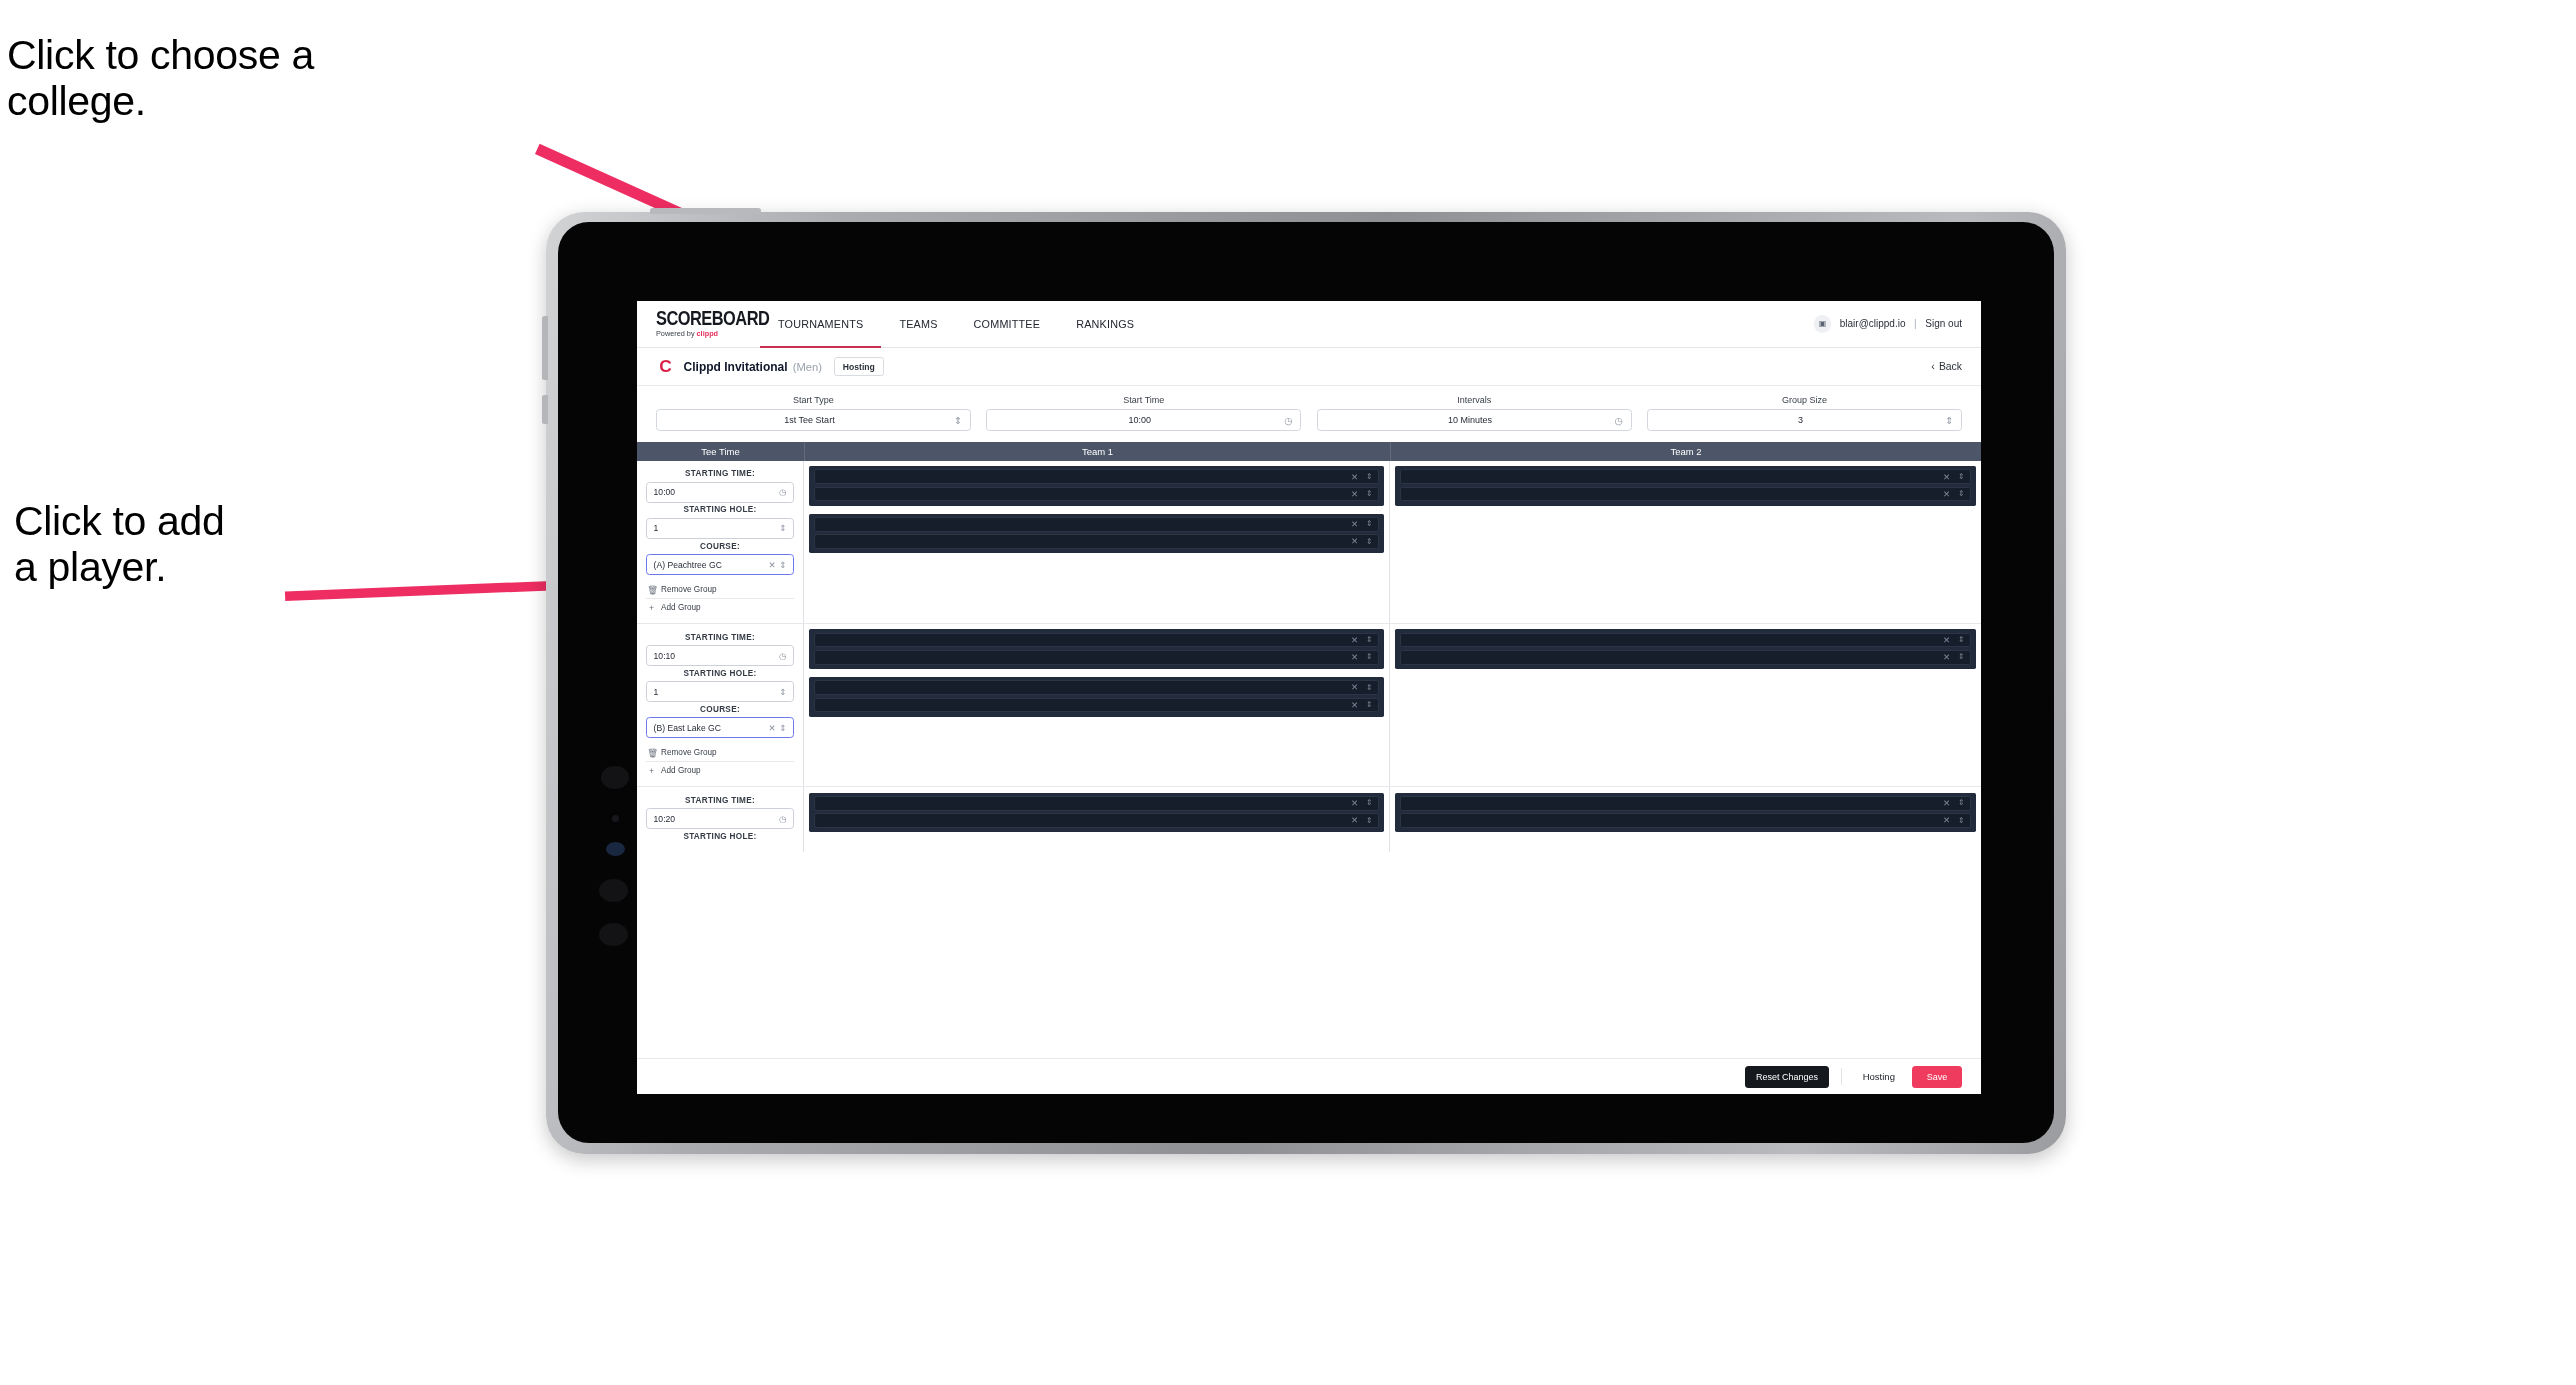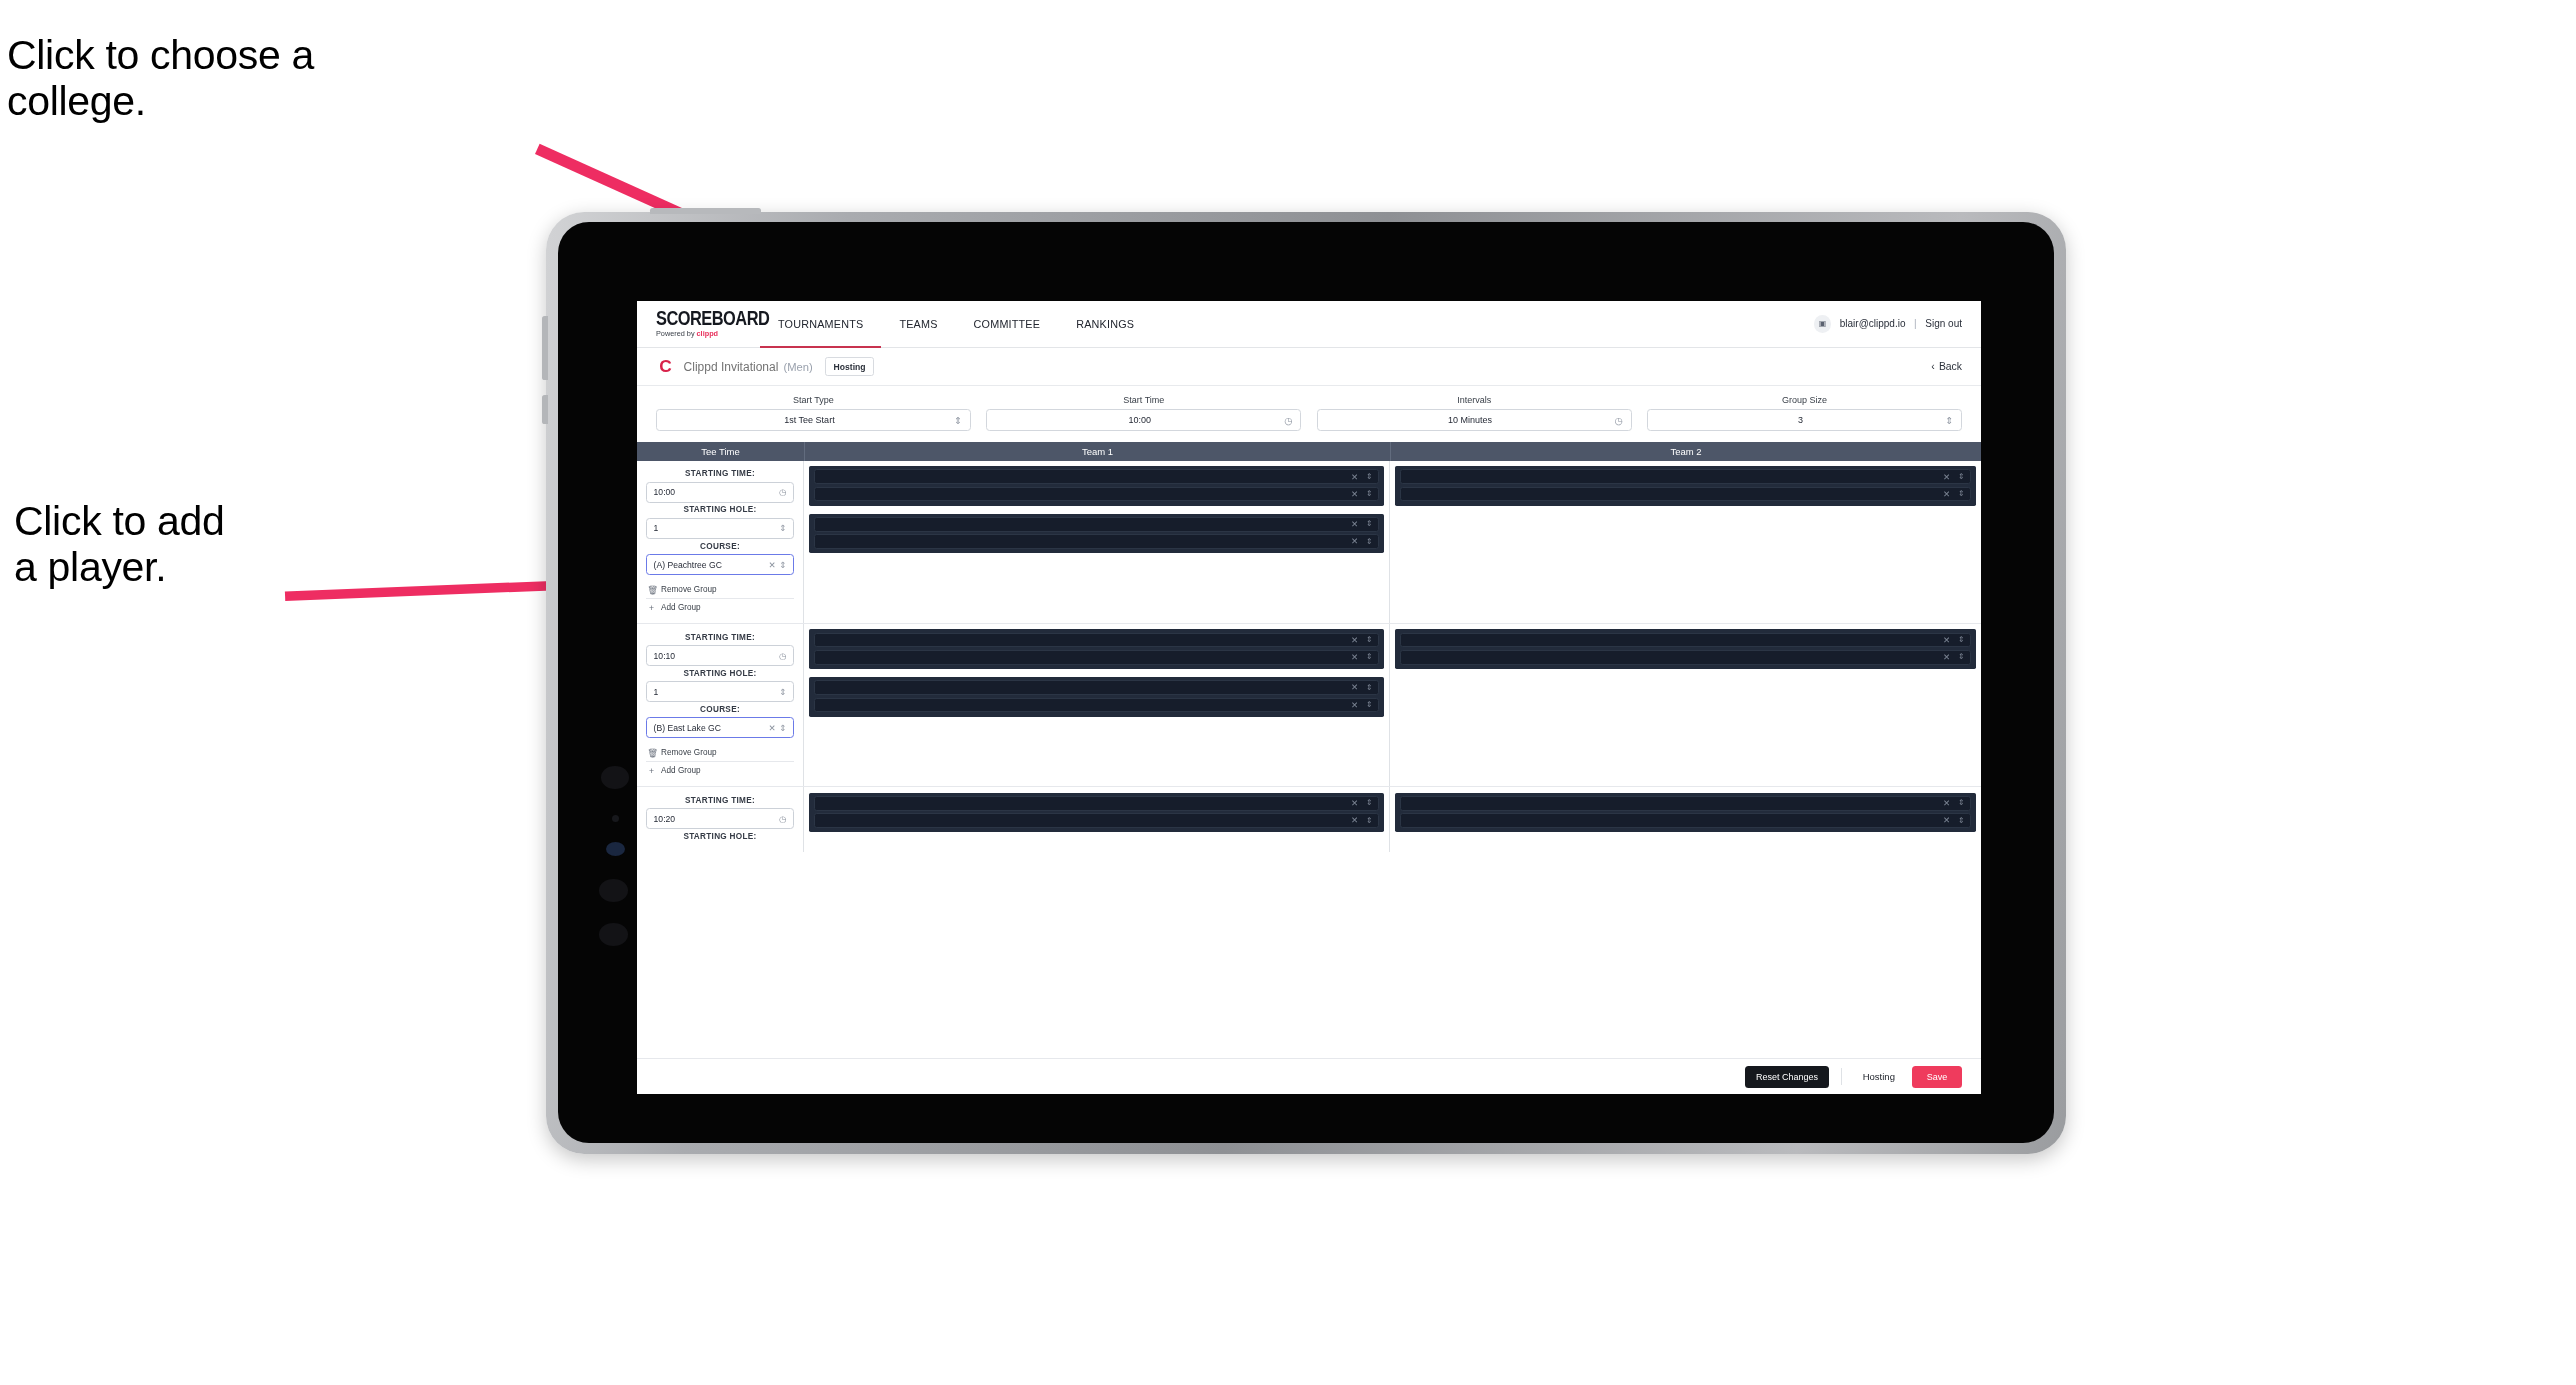--- a/index.html
+++ b/index.html
@@ -108,21 +108,21 @@
   #eventbar {
     height: 38px; display:flex; align-items:center; padding: 0 19px;
     border-bottom: 0.9px solid #e8eaed; background:#fff;
   }
   #event-logo {
     width:19px; height:19px; margin-right:8.6px;
     display:flex; align-items:center; justify-content:center;
     font-weight:700; font-size:17.3px; color:#d8224a;
     font-family:"Liberation Sans", sans-serif;
   }
-  #event-title { font-size:12px; color:#737373; font-weight:400; }
+  #event-title { font-size:12px; color:#0f172a; font-weight:700; }
   #event-gender { font-size:11.2px; color:#9aa1ad; margin-left:5.2px; }
   #event-badge {
     margin-left:12px; border:0.9px solid #d8dbe0; border-radius:2.6px;
     padding: 3.5px 7.8px; font-size:8.6px; color:#2b303a; font-weight:600;
   }
   #back-btn {
     margin-left:auto; font-size:10.4px; color:#2b303a; display:flex;
     align-items:center; gap:4.3px; cursor:pointer;
   }
 

